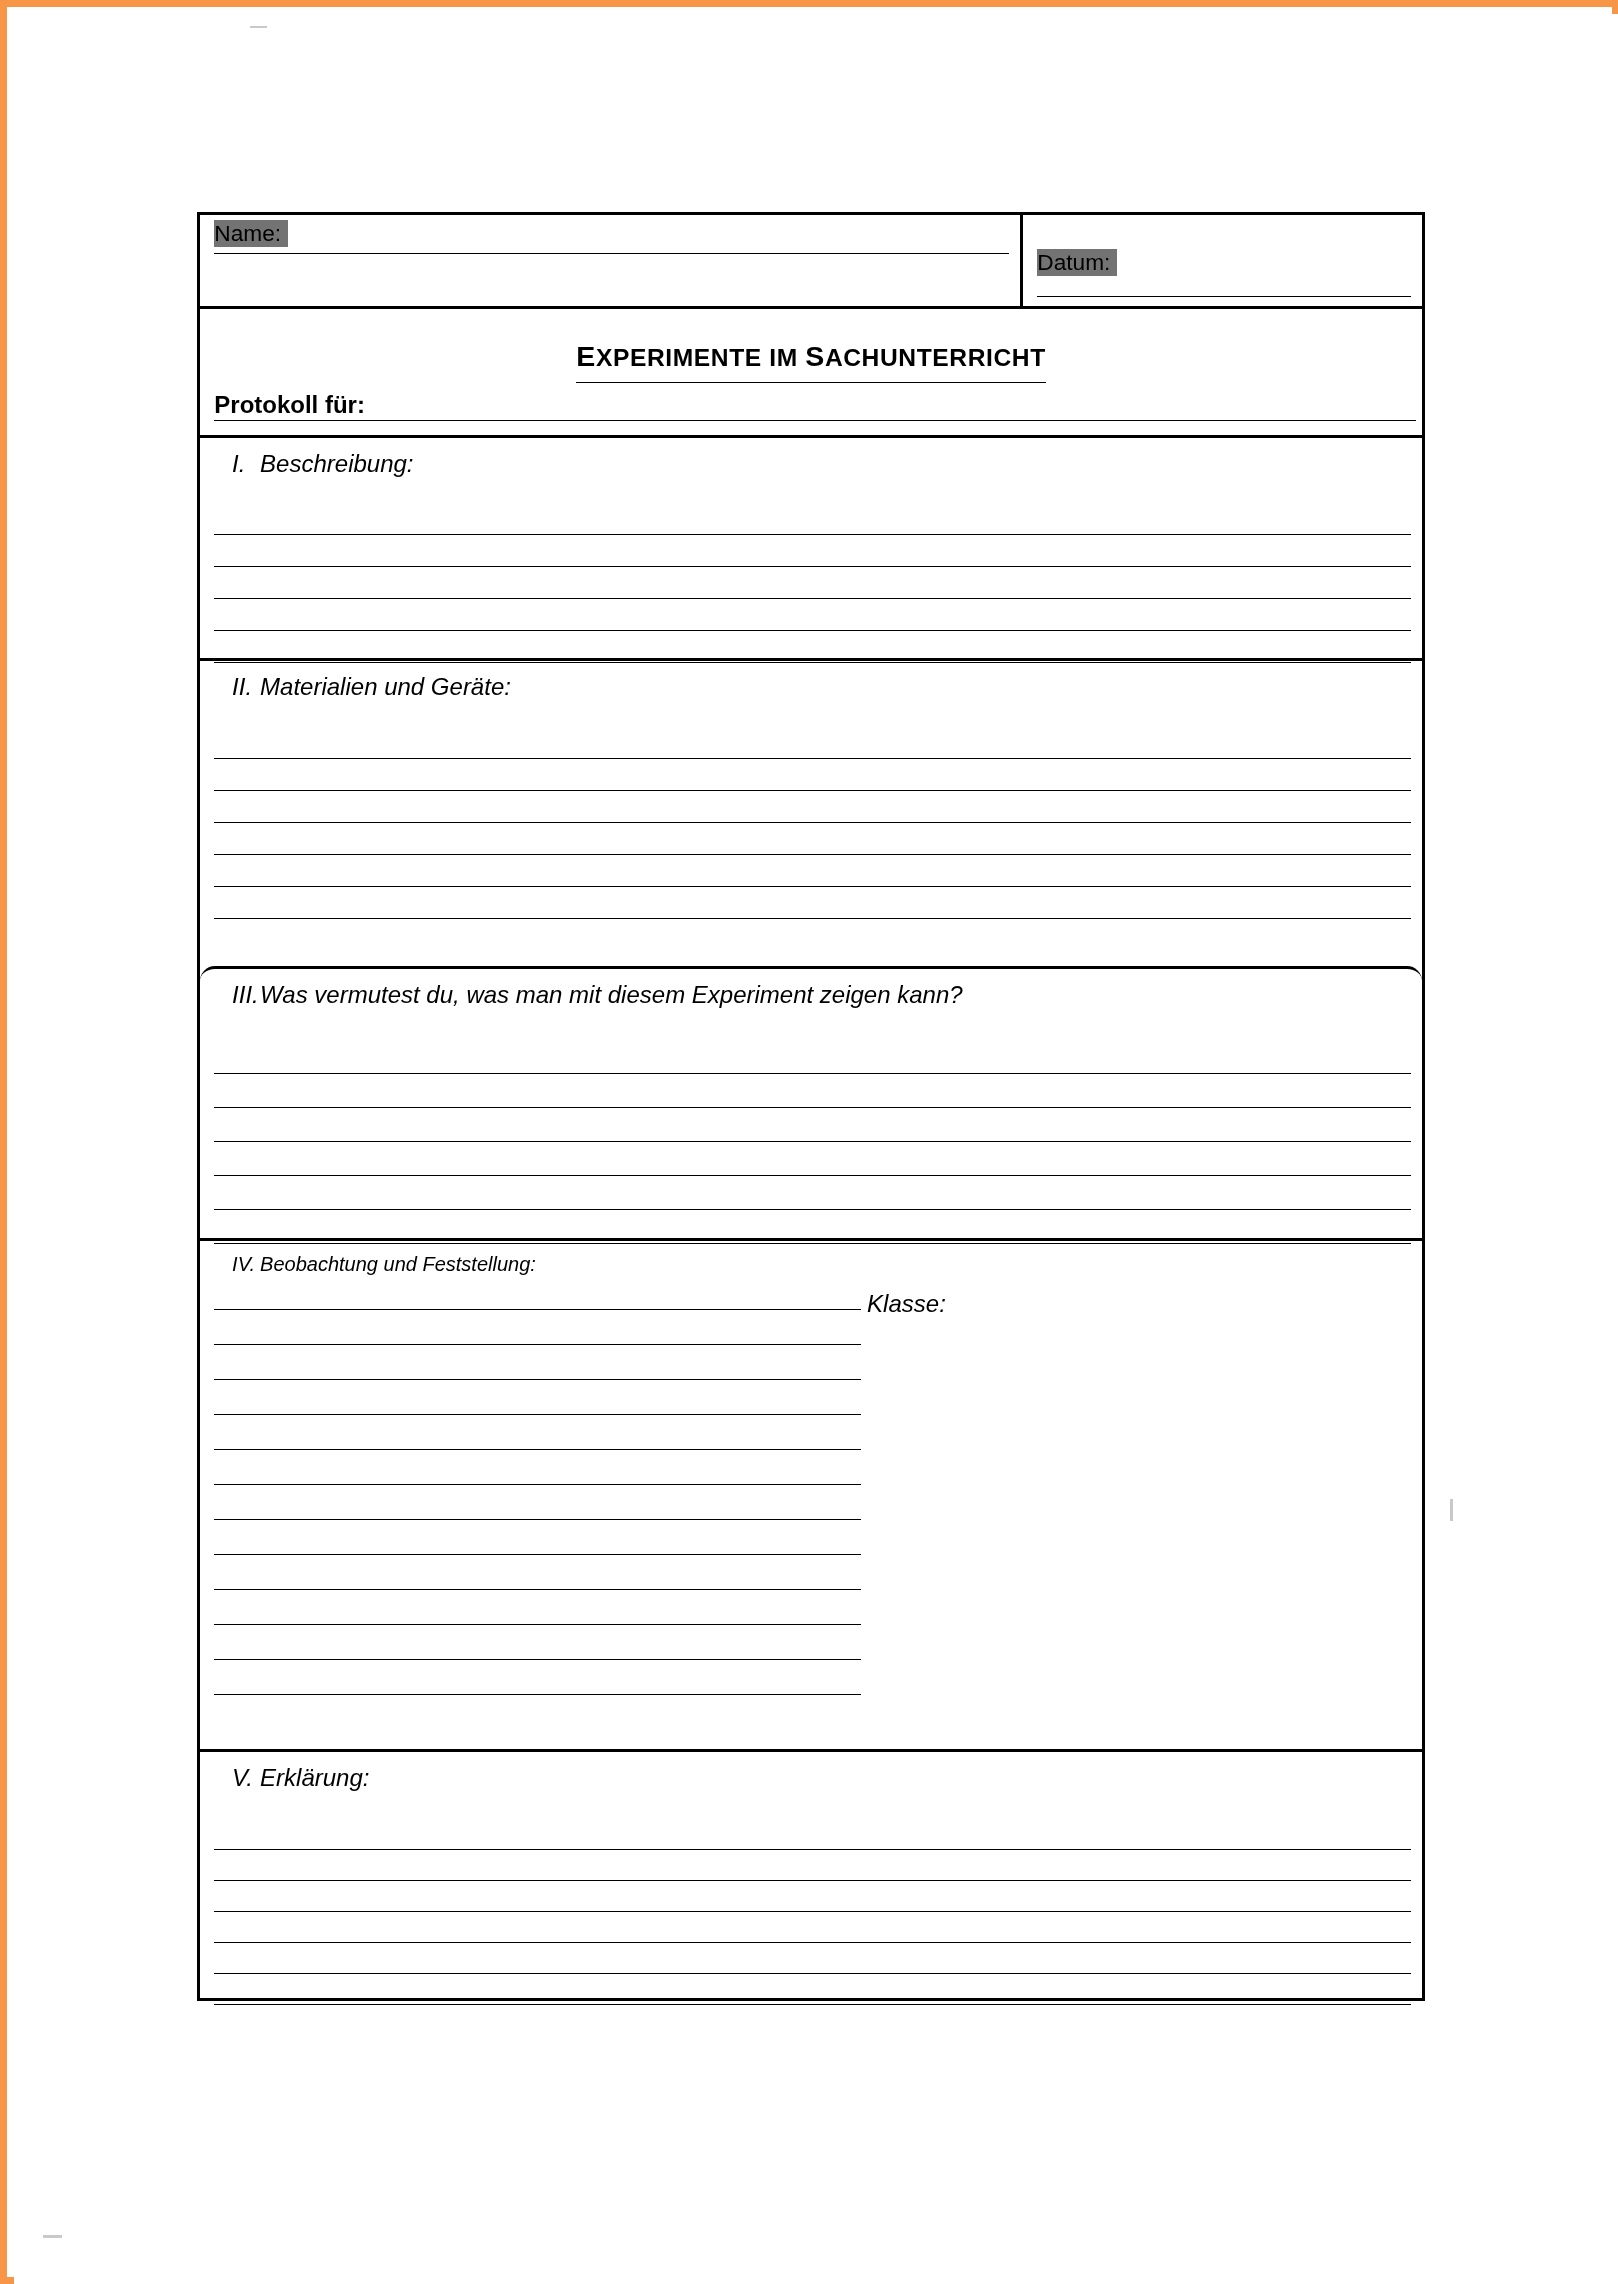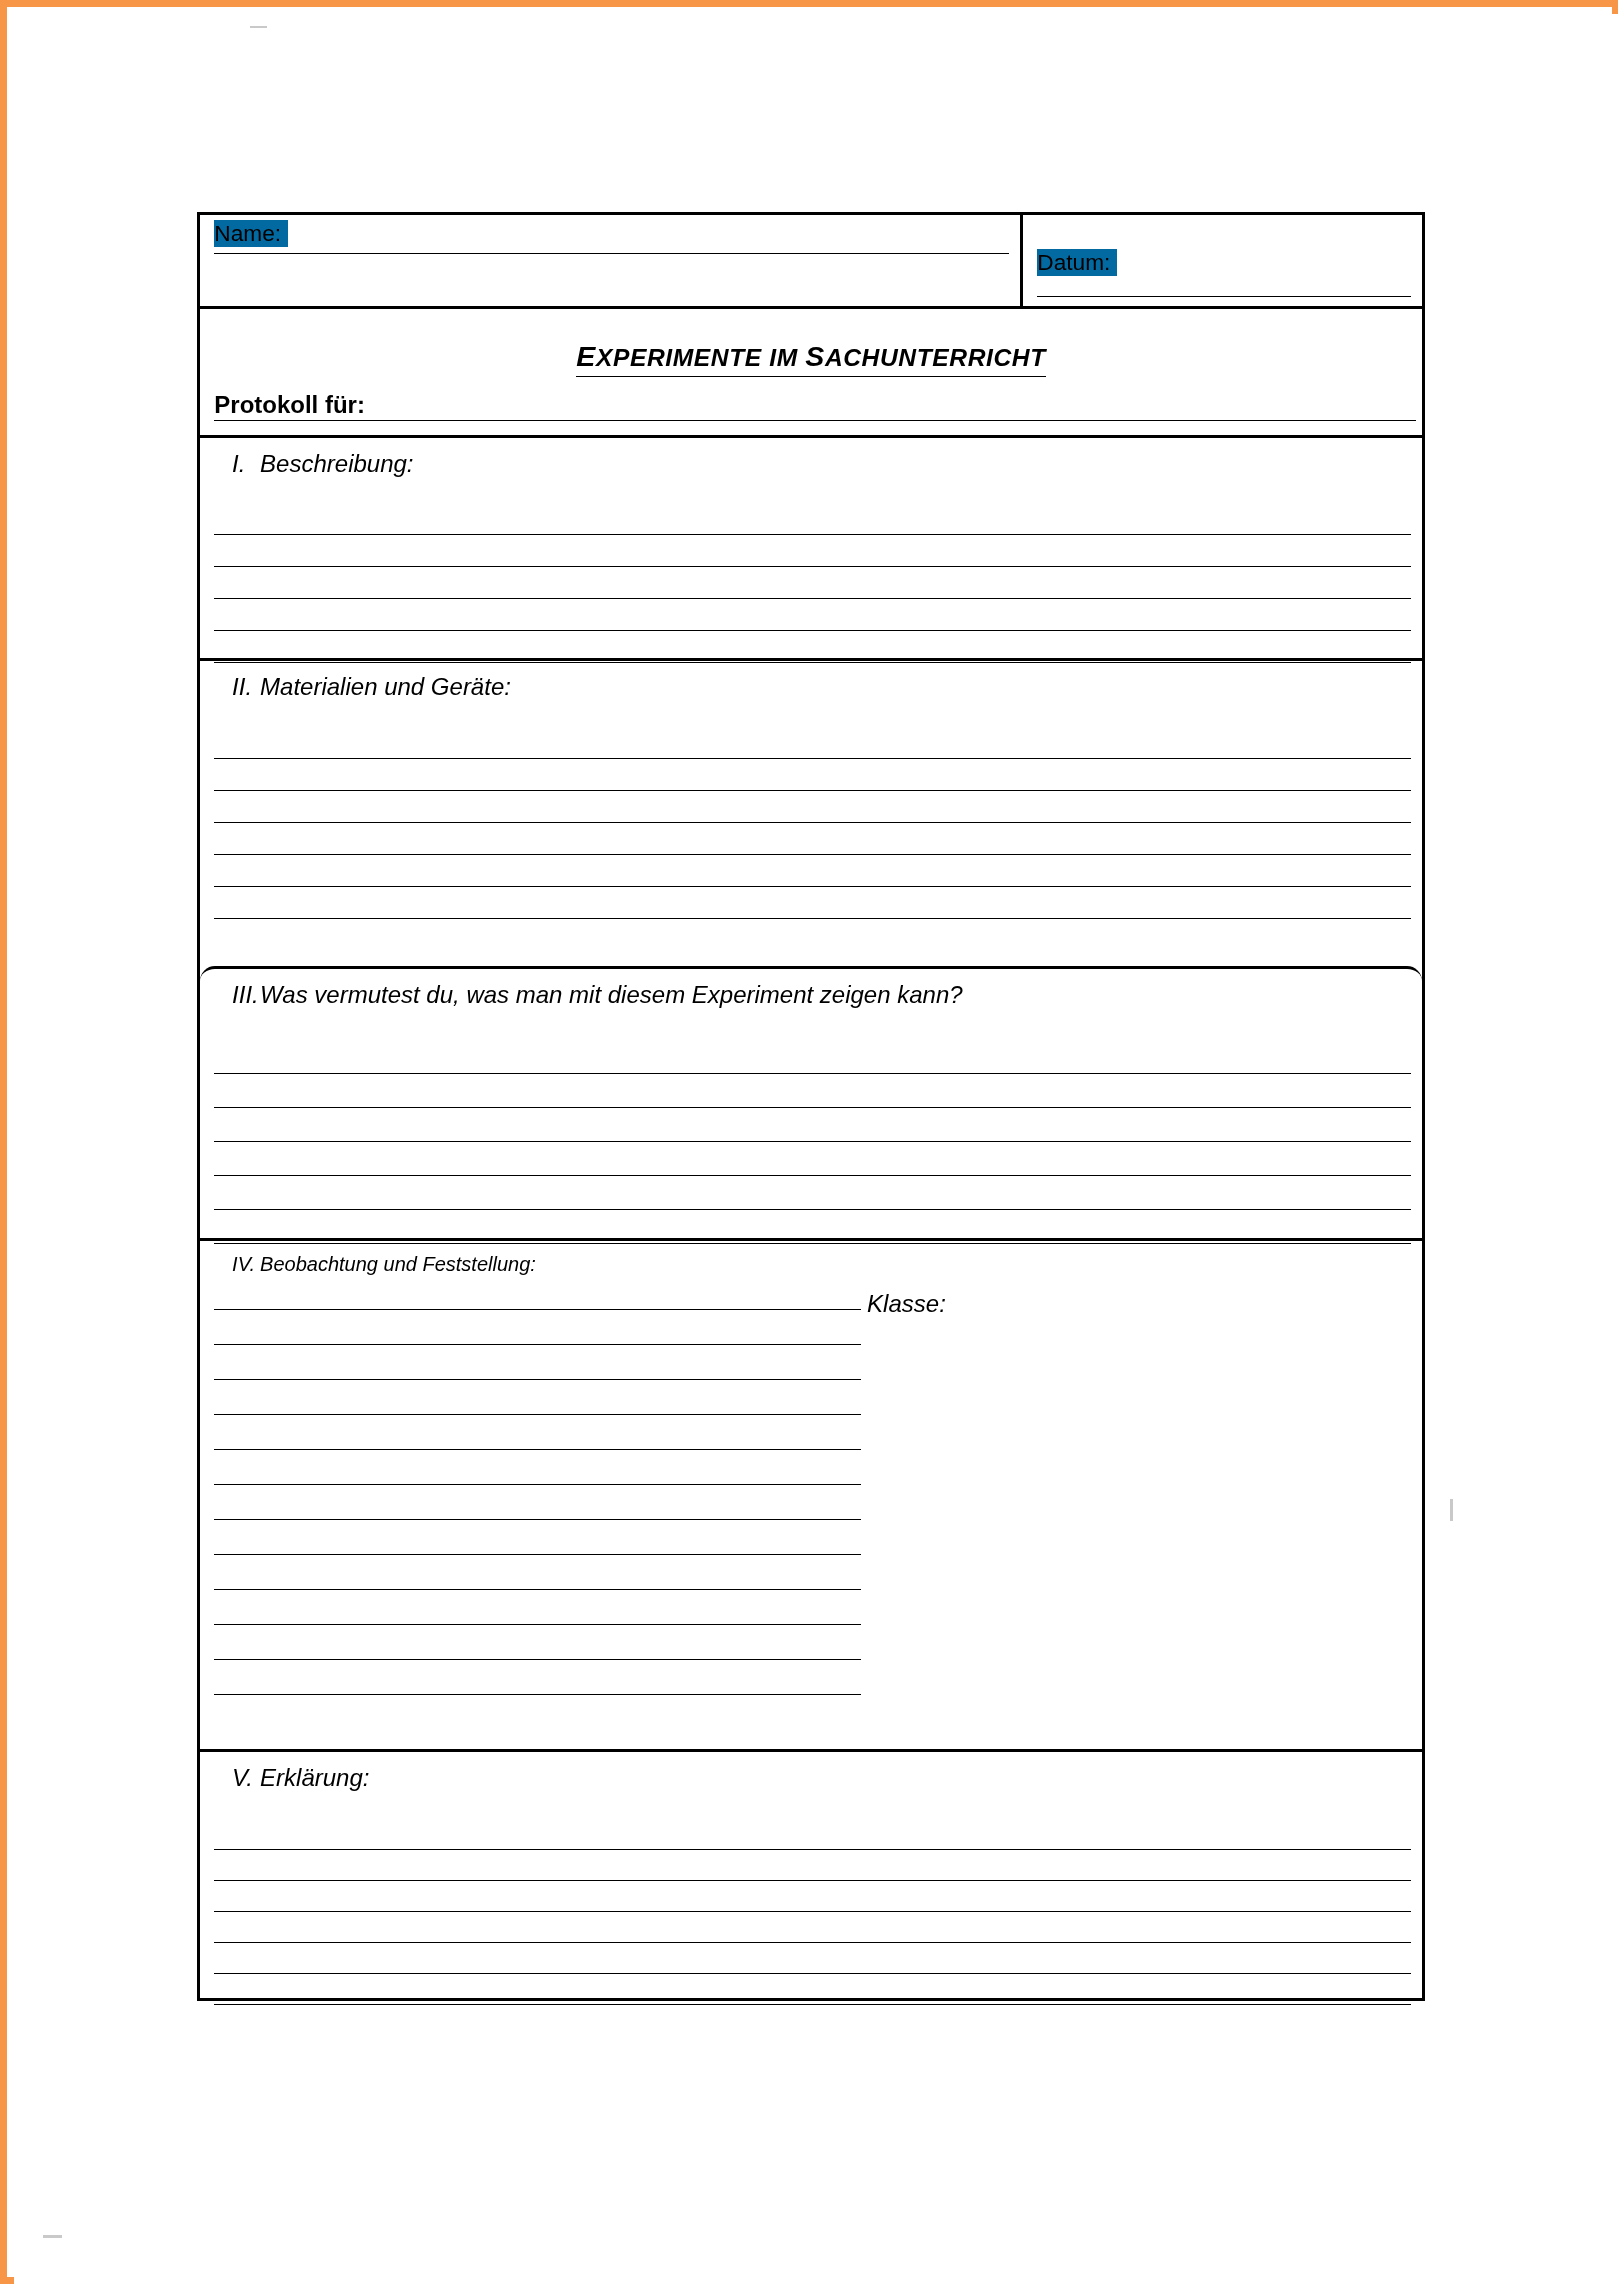--- a/index.html
+++ b/index.html
@@ -71,21 +71,21 @@
     position: relative;
     height: 45px;
     box-sizing: border-box;
     padding: 5.2px 0 0 14.2px;
     font-size: 22.7px;
     color: #000;
   }
   .hdr-cell .label {
     position: relative;
     z-index: 2;
-    background: #0369a1;
+    background: #737373;
     padding-right: 6.5px;
     display: inline-block;
   }
   .hdr-underline {
     position: absolute;
     left: 14.2px;
     right: 11.6px;
     bottom: 6.5px;
     border-bottom: 1.3px solid #000000;
     z-index: 1;
@@ -108,22 +108,21 @@
     top: 31px;
     text-align: center;
     font-size: 24.6px;
     font-weight: bold;
     letter-spacing: 0.6px;
   }
   #doc-title .sc-big { font-size: 28.5px; }
   #doc-title .underline-wrap {
     display: inline-block;
     border-bottom: 1.9px solid #000;
-    padding-bottom: 3px;
-    font-style: italic;
+    padding-bottom: 9px;
   }
   #protokoll-line {
     position: absolute;
     left: 14.2px;
     right: 6px;
     bottom: 10.4px;
     height: 34px;
   }
   #protokoll-label {
     position: absolute;

